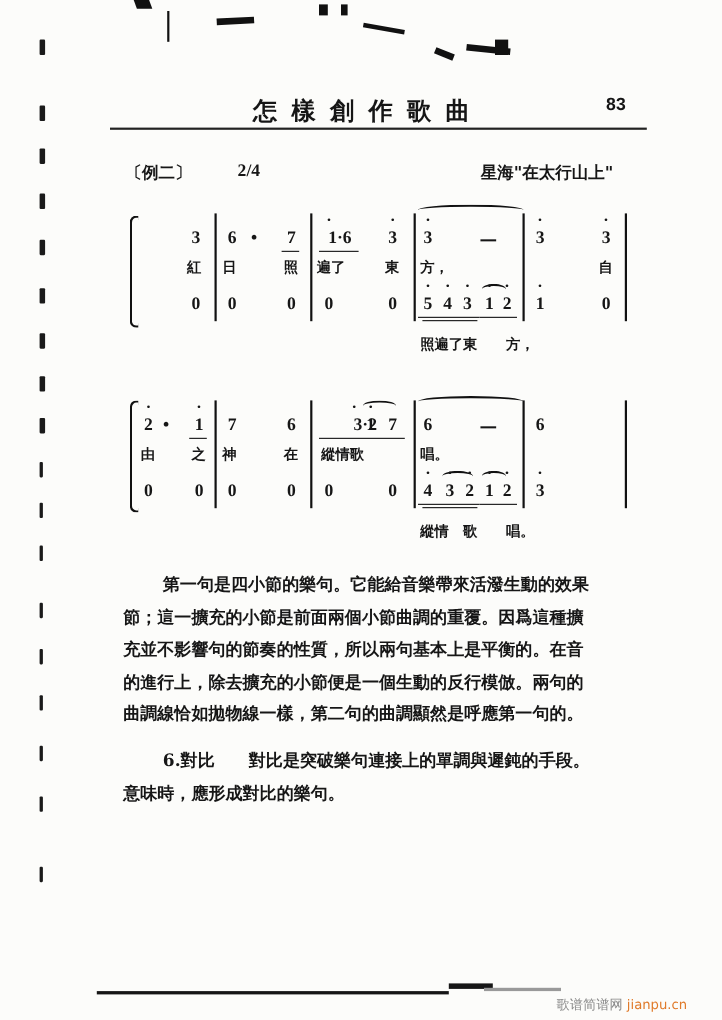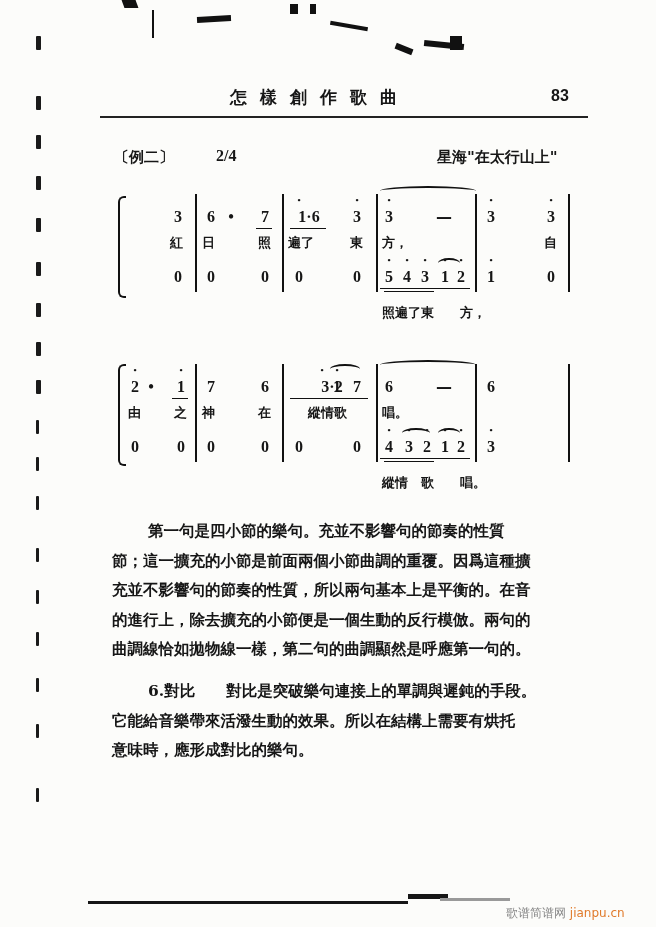--- a/index.html
+++ b/index.html
@@ -5,21 +5,21 @@
     html, body { margin: 0; padding: 0; }
     body {
       width: 656px; height: 927px; position: relative; overflow: hidden;
       background: #fcfcfa; color: #161616;
       font-family: "DejaVu Serif", "Liberation Serif", serif;
     }
     .abs { position: absolute; }
     
     .tear { position: absolute; background: #111; }
     .binding-mark { position: absolute; left: 36px; width: 5px; height: 14px; background: #1a1a1a; border-radius: 1px; }
-    .header-title { left: 230px; top: 86px; font-size: 17px; letter-spacing: 13px; font-weight: bold; font-family: Liberation Serif, serif; }
+    .header-title { left: 230px; top: 86px; font-size: 22px; letter-spacing: 13px; font-weight: bold; font-family: Liberation Serif, serif; }
     .page-number { left: 551px; top: 87px; font-size: 16px; font-family: "Liberation Sans", sans-serif; font-weight: bold; }
     .header-rule { left: 100px; top: 116px; width: 488px; height: 2px; background: #222; }
     .ex-label { left: 114px; top: 148px; font-size: 15px; font-weight: bold; }
     .ex-meter { left: 216px; top: 147px; font-size: 16px; font-weight: bold; font-family: "Liberation Serif", serif; }
     .ex-source { left: 437px; top: 148px; font-size: 15px; font-weight: bold; }
 
     .system { position: absolute; left: 118px; width: 470px; }
     .brace { position: absolute; left: 0; width: 6px; border: 2px solid #111; border-right: none; border-radius: 6px 0 0 6px; }
     .barline { position: absolute; width: 2px; background: #111; }
     .note { position: absolute; font-size: 16px; font-weight: bold; font-family: "Liberation Serif", serif; text-align: center; width: 14px; }
@@ -147,21 +147,21 @@
   <div class="uline" style="left:172px;top:40px;width:78px;"></div>
   <div class="slur" style="left:262px;top:2px;width:96px;"></div>
   <span class="note" style="left:264px;top:20px;">6</span>
   <span class="dash" style="left:318px;top:20px;">—</span>
   <span class="note" style="left:366px;top:20px;">6</span>
 
   <span class="lyric" style="left:10px;top:46px;">由</span>
   <span class="lyric" style="left:56px;top:46px;">之</span>
   <span class="lyric" style="left:84px;top:46px;">神</span>
   <span class="lyric" style="left:140px;top:46px;">在</span>
-  <span class="lyric" style="left:190px;top:46px;">縱情歌</span>
+  <span class="lyric" style="left:174px;top:46px;">縱情歌</span>
   <span class="lyric" style="left:264px;top:46px;">唱。</span>
 
   <span class="note" style="left:10px;top:80px;">0</span>
   <span class="note" style="left:56px;top:80px;">0</span>
   <span class="note" style="left:86px;top:80px;">0</span>
   <span class="note" style="left:140px;top:80px;">0</span>
   <span class="note" style="left:174px;top:80px;">0</span>
   <span class="note" style="left:232px;top:80px;">0</span>
   <span class="note hi" style="left:264px;top:80px;">4</span>
   <div class="slur" style="left:284px;top:70px;width:28px;"></div>
@@ -172,30 +172,29 @@
   <span class="note hi" style="left:336px;top:80px;">2</span>
   <div class="uline" style="left:262px;top:100px;width:56px;"></div>
   <div class="uline" style="left:266px;top:103px;width:50px;"></div>
   <div class="uline" style="left:318px;top:100px;width:34px;"></div>
   <span class="note hi" style="left:366px;top:80px;">3</span>
 
   <span class="lyric" style="left:264px;top:116px;white-space:pre;">縱情　歌　　唱。</span>
 </div>
 
 <div class="para" style="top:516px;">
-  <span class="line indent">第一句是四小節的樂句。充並不影響句的節奏的性質</span>
+  <span class="line indent">第一句是四小節的樂句。它能給音樂帶來活潑生動的效果</span>
   <span class="line" style="margin-left:-4px;">節；這一擴充的小節是前面兩個小節曲調的重覆。因爲這種擴</span>
   <span class="line" style="margin-left:-4px;">充並不影響句的節奏的性質，所以兩句基本上是平衡的。在音</span>
   <span class="line" style="margin-left:-4px;">的進行上，除去擴充的小節便是一個生動的反行模倣。兩句的</span>
   <span class="line" style="margin-left:-4px;">曲調線恰如拋物線一樣，第二句的曲調顯然是呼應第一句的。</span>
 </div>
 
 <div class="para" style="top:676px;">
   <span class="line indent">6.對比　　對比是突破樂句連接上的單調與遲鈍的手段。</span>
-  <span class="line" style="margin-left:-4px;">它能給音樂帶來活潑生動的效果。所以在結構上需要有烘托</span>
   <span class="line" style="margin-left:-4px;">意味時，應形成對比的樂句。</span>
 </div>
 
 <div class="para" style="top:766px;">
 </div>
 
 <div class="abs bottom-rule"></div>
 <div class="abs" style="left:408px;top:894px;width:40px;height:5px;background:#161616;"></div>
 <div class="abs" style="left:440px;top:898px;width:70px;height:3px;background:#999;"></div>
 <div class="abs watermark">

